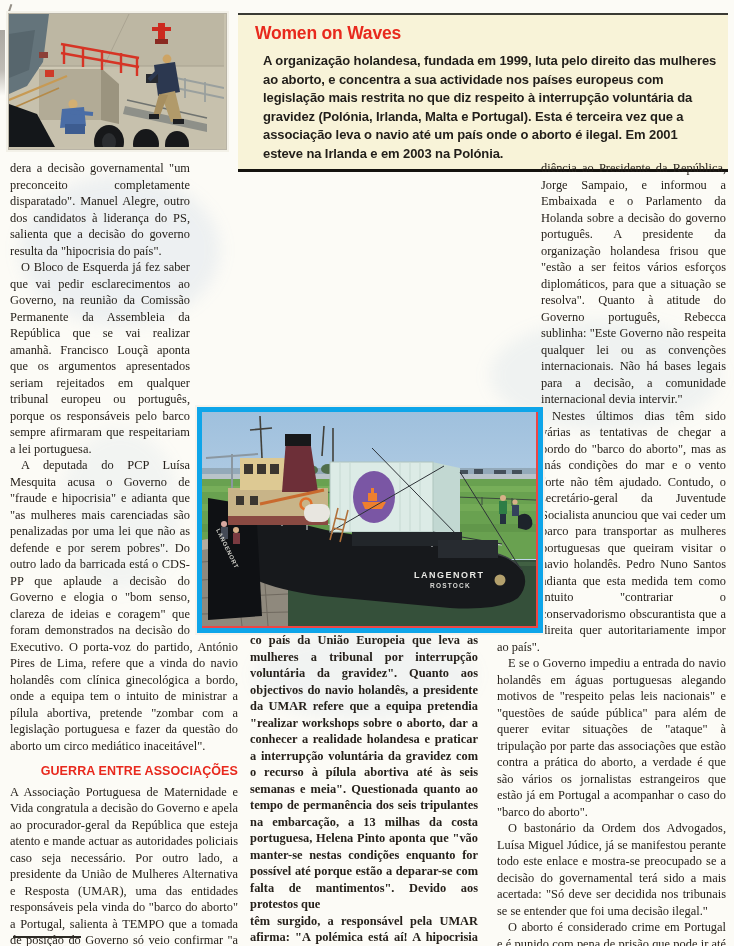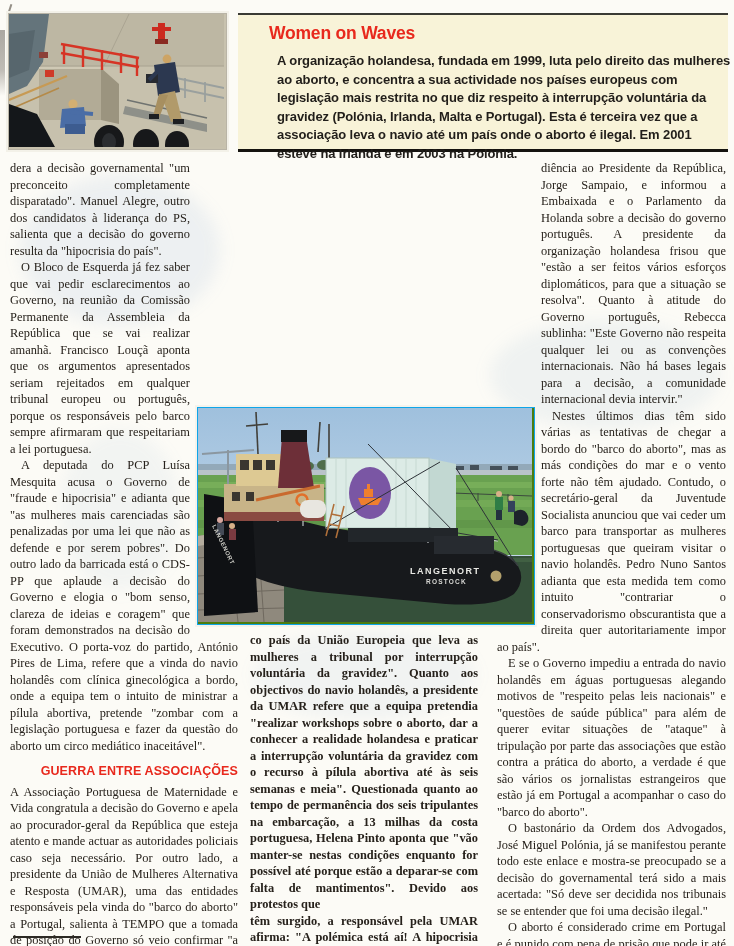--- a/index.html
+++ b/index.html
@@ -17,23 +17,23 @@
              background:linear-gradient(#6a655d,#8d8880 60%,transparent);opacity:.55;}
   .corner-tick{position:absolute;left:9px;top:4px;width:1.5px;height:9px;background:#7a756c;
                transform:rotate(18deg);opacity:.8;}
 
   
   .photo-dock{left:8px;top:13px;width:217px;height:135px;border:1px solid #b9b4a6;
               background:#c8c2ae;box-shadow:0 0 0 2px #f3f1e8;}
   .photo-dock svg{display:block;}
 
   
-  .infobox{left:238px;top:13px;width:490px;height:139px;box-sizing:border-box;
+  .infobox{left:238px;top:13px;width:490px;height:159px;box-sizing:border-box;
            background:#f8f3d8;border-top:2px solid #3a3a34;border-bottom:3px solid #15130f;
-           padding:8px 16px 0 31px;}
+           padding:8px 16px 0 17px;}
   .infobox h1{margin:0 0 4px 0;font-family:"Liberation Sans",sans-serif;font-weight:bold;
               font-size:17.5px;letter-spacing:-0.2px;color:#e8291d;}
   .infobox p{margin:8px;width:456px;font-family:"Liberation Sans",sans-serif;font-weight:bold;
              font-size:13px;line-height:18.6px;color:#211e1a;letter-spacing:-0.1px;}
 
   
   .col{position:absolute;top:160px;width:228px;font-size:12.4px;line-height:16.5px;
        color:#26211b;text-align:justify;}
   .col p{margin:0;}
   .col p.ind{text-indent:11px;}
@@ -41,22 +41,22 @@
   .c2{left:250px;font-weight:bold;}
   .c3{left:497px;width:229px;}
   .hd{font-family:"Liberation Sans",sans-serif;font-weight:bold;font-size:12.5px;
       letter-spacing:0.1px;color:#e8291d;margin:9px 0 4px 0 !important;text-align:right;}
   
   .sp-r{float:right;width:48px;height:216px;margin-top:247px;}
   .sp-l{float:left;width:44px;height:216px;margin-top:247px;}
   .sp-full{float:left;width:100%;height:228px;margin-top:244px;}
 
   
-  .photo-ship{left:197px;top:407px;width:336px;height:216px;border:1px solid #0ea5e9;
-              background:#4d7c0f;box-shadow:0 0 0 2px #f5f3ec;}
+  .photo-ship{left:197px;top:407px;width:336px;height:216px;border:5px solid #0ea5e9;
+              background:#ef4444;box-shadow:0 0 0 2px #f5f3ec;}
   .photo-ship svg{display:block;}
 
   
   .bottom-rule{left:13px;top:936px;width:68px;height:2px;background:#2c2924;}
 </style>
 </head>
 <body>
 
 <div class="ghost g1"></div>
 <div class="ghost g2"></div>
@@ -158,21 +158,21 @@
   <p>co país da União Europeia que leva as mulheres a tribunal por interrupção voluntária da gravidez". Quanto aos objectivos do navio holandês, a presidente da UMAR refere que a equipa pretendia "realizar workshops sobre o aborto, dar a conhecer a realidade holandesa e praticar a interrupção voluntária da gravidez com o recurso à pílula abortiva até às seis semanas e meia". Questionada quanto ao tempo de permanência dos seis tripulantes na embarcação, a 13 milhas da costa portuguesa, Helena Pinto aponta que "vão manter-se nestas condições enquanto for possível até porque estão a deparar-se com falta de mantimentos". Devido aos protestos que</p>
   <p>têm surgido, a responsável pela UMAR afirma: "A polémica está aí! A hipocrisia do governo está a tornar-se mais clara."</p>
 
 </div>
 
 <div class="col c3">
   <div class="sp-l"></div>
   <p>diência ao Presidente da República, Jorge Sampaio, e informou a Embaixada e o Parlamento da Holanda sobre a decisão do governo português. A presidente da organização holandesa frisou que "estão a ser feitos vários esforços diplomáticos, para que a situação se resolva". Quanto à atitude do Governo português, Rebecca sublinha: "Este Governo não respeita qualquer lei ou as convenções internacionais. Não há bases legais para a decisão, a comunidade internacional devia intervir."</p>
   <p class="ind">Nestes últimos dias têm sido várias as tentativas de chegar a bordo do "barco do aborto", mas as más condições do mar e o vento forte não têm ajudado. Contudo, o secretário-geral da Juventude Socialista anunciou que vai ceder um barco para transportar as mulheres portuguesas que queiram visitar o navio holandês. Pedro Nuno Santos adianta que esta medida tem como intuito "contrariar o conservadorismo obscurantista que a direita quer autoritariamente impor ao país".</p>
   <p class="ind">E se o Governo impediu a entrada do navio holandês em águas portuguesas alegando motivos de "respeito pelas leis nacionais" e "questões de saúde pública" para além de querer evitar situações de "ataque" à tripulação por parte das associações que estão contra a prática do aborto, a verdade é que são vários os jornalistas estrangeiros que estão já em Portugal a acompanhar o caso do "barco do aborto".</p>
-  <p class="ind">O bastonário da Ordem dos Advogados, José Miguel Polónia, já se manifestou perante todo este enlace e mostra-se preocupado se a decisão do governamental terá sido a mais acertada: "Só deve ser decidida nos tribunais se se entender que foi uma decisão ilegal."</p>
+  <p class="ind">O bastonário da Ordem dos Advogados, Luísa Miguel Júdice, já se manifestou perante todo este enlace e mostra-se preocupado se a decisão do governamental terá sido a mais acertada: "Só deve ser decidida nos tribunais se se entender que foi uma decisão ilegal."</p>
   <p class="ind">O aborto é considerado crime em Portugal e é punido com pena de prisão que pode ir até aos três anos. De acordo com a Lei 90/97, a interrupção voluntária de gravidez pode ser feita salvo casos de violação, risco para a saúde da mãe ou malformação do feto.</p>
 </div>
 
 <div class="abs photo-ship">
   <svg width="334" height="214" viewBox="0 0 334 214">
     <defs>
       <linearGradient id="sky" x1="0" y1="0" x2="0" y2="1">
         <stop offset="0" stop-color="#9fc0dd"></stop>
           <stop offset="1" stop-color="#cfe0ee"></stop>
       </linearGradient>

